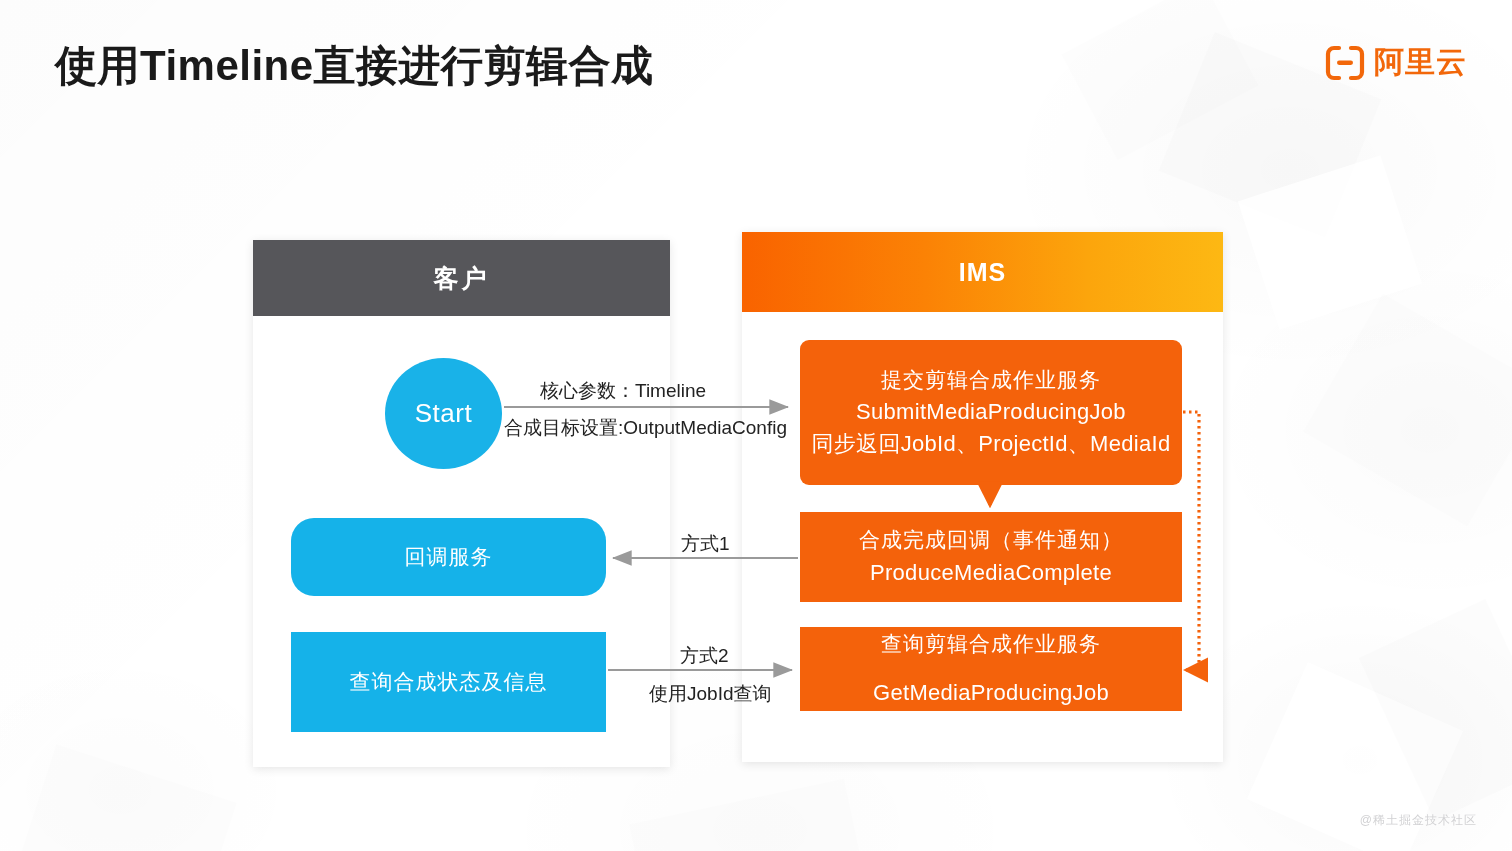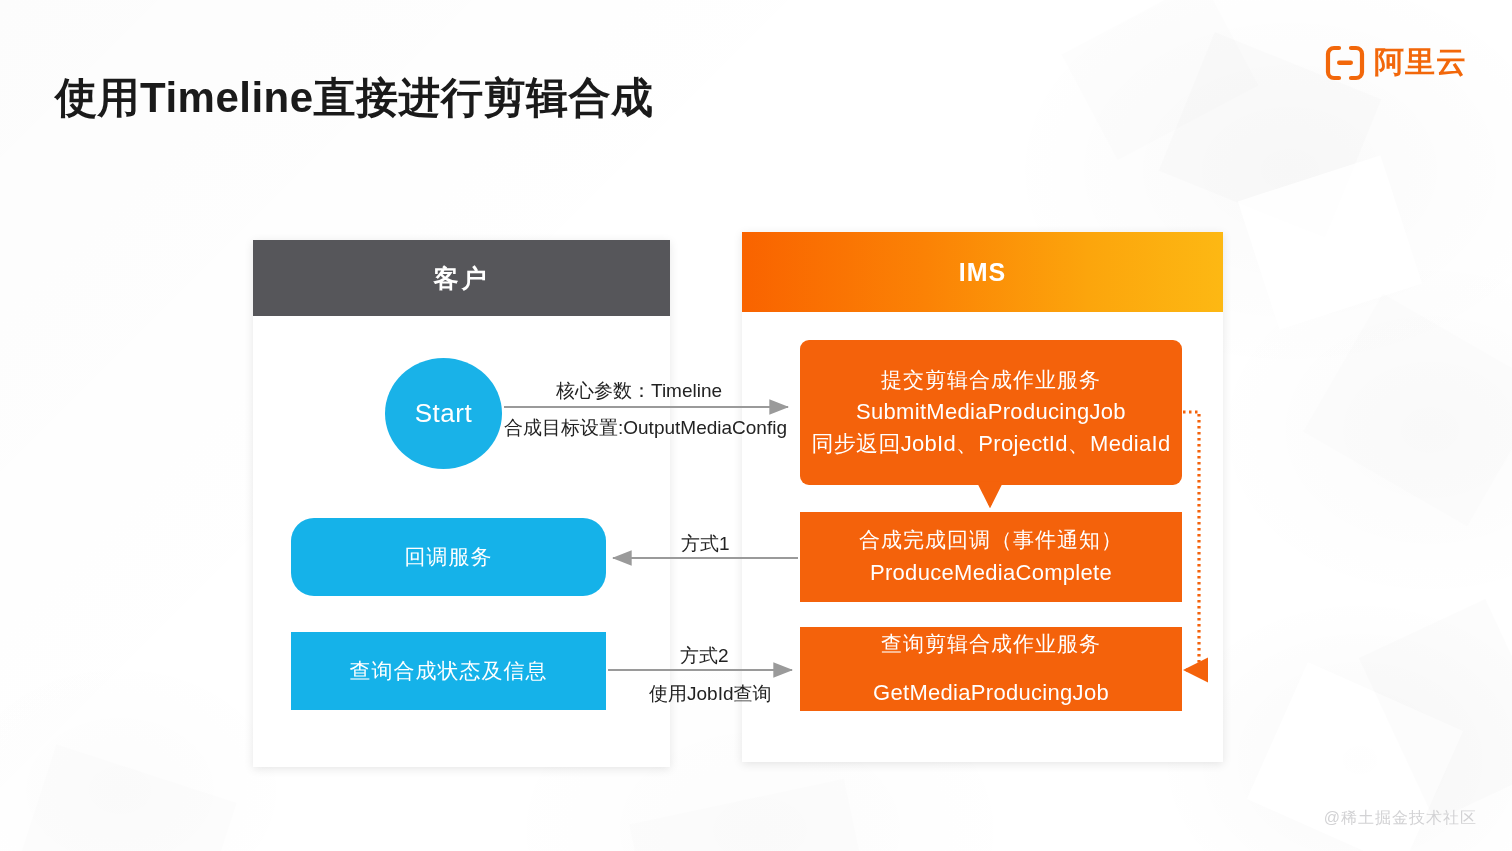--- a/index.html
+++ b/index.html
@@ -26,21 +26,21 @@
   #bg-texture .poly {
     position:absolute;
     background:rgba(0,0,0,0.018);
   }
   #bg-texture .poly.light { background:rgba(255,255,255,0.85); }
 
   
   #slide-title {
     position:absolute; left:55px; top:38px;
     font-size:42px; font-weight:bold; color:#1a1a1a;
-    letter-spacing:0.5px; white-space:nowrap;margin-top:32px;
+    letter-spacing:0.5px; white-space:nowrap;
   }
 
   #brand-logo {
     position:absolute; right:45px; top:42px;
     display:flex; align-items:center; gap:9px;margin-left:32px;
   }
   #brand-logo .mark { width:40px; height:40px; position:relative; }
   #brand-logo .mark svg { display:block; }
   #brand-logo .brand-text {
     font-size:30px; font-weight:bold; color:#F2670A; letter-spacing:1px;
@@ -77,49 +77,49 @@
     display:flex; align-items:center; justify-content:center;
     color:#ffffff; font-size:26px; letter-spacing:0.5px;
   }
 
   .blue-box {
     position:absolute; background:#15B2E9;
     display:flex; align-items:center; justify-content:center;
     color:#ffffff; font-size:21px; letter-spacing:1px;
   }
   #box-callback { left:291px; top:518px; width:315px; height:78px;border-radius:23px; }
-  #box-query    { left:291px; top:632px; width:315px; height:78px; }
+  #box-query    { left:291px; top:632px; width:315px; height:100px; }
 
   .orange-box {
     position:absolute; background:#F4620B;
     display:flex; flex-direction:column; align-items:center; justify-content:center;
     color:#ffffff; text-align:center;
   }
   #box-submit   { left:800px; top:340px; width:382px; height:145px; gap:0;border-radius:9px; }
   #box-complete { left:800px; top:512px; width:382px; height:90px; gap:2px; }
   #box-get      { left:800px; top:627px; width:382px; height:84px; gap:18px; }
   .ob-line-cn { font-size:21px; letter-spacing:1px; line-height:1.45; }
   .ob-line-en { font-size:22px; letter-spacing:0.3px; line-height:1.45; }
 
   
   #connectors { position:absolute; left:0; top:0; width:1512px; height:851px; pointer-events:none; }
 
   .edge-label {
     position:absolute; color:#222222; white-space:nowrap;
   }
-  #lbl-timeline     { left:556px; top:378px; font-size:19px; }
+  #lbl-timeline     { left:540px; top:378px; font-size:19px; }
   #lbl-outputconfig { left:504px; top:415px; font-size:19px; }
   #lbl-way1         { left:681px; top:531px; font-size:19px; }
   #lbl-way2         { left:680px; top:643px; font-size:19px; }
   #lbl-jobid        { left:649px; top:681px; font-size:19px; }
 
   
   #watermark {
     position:absolute; right:35px; bottom:22px;
-    font-size:16px; color:#d2d2d4; letter-spacing:1px;
+    font-size:12px; color:#d2d2d4; letter-spacing:1px;
   }
 </style>
 </head>
 <body>
 
 <div id="bg-texture">
   <div class="poly" style="left:1180px;top:60px;width:180px;height:150px;transform:rotate(22deg);opacity:.5"></div>
   <div class="poly light" style="left:1255px;top:175px;width:150px;height:135px;transform:rotate(-18deg);"></div>
   <div class="poly" style="left:1330px;top:330px;width:190px;height:160px;transform:rotate(30deg);opacity:.45"></div>
   <div class="poly light" style="left:1270px;top:690px;width:170px;height:150px;transform:rotate(24deg);"></div>

